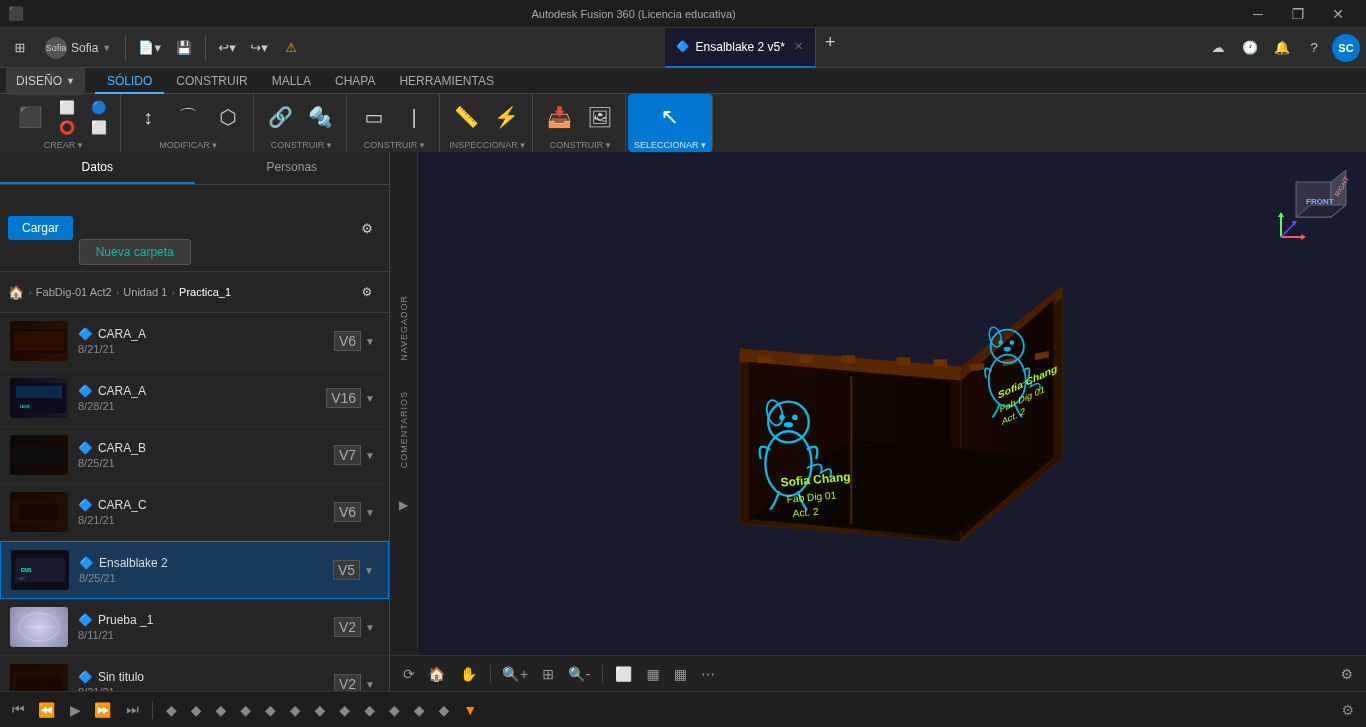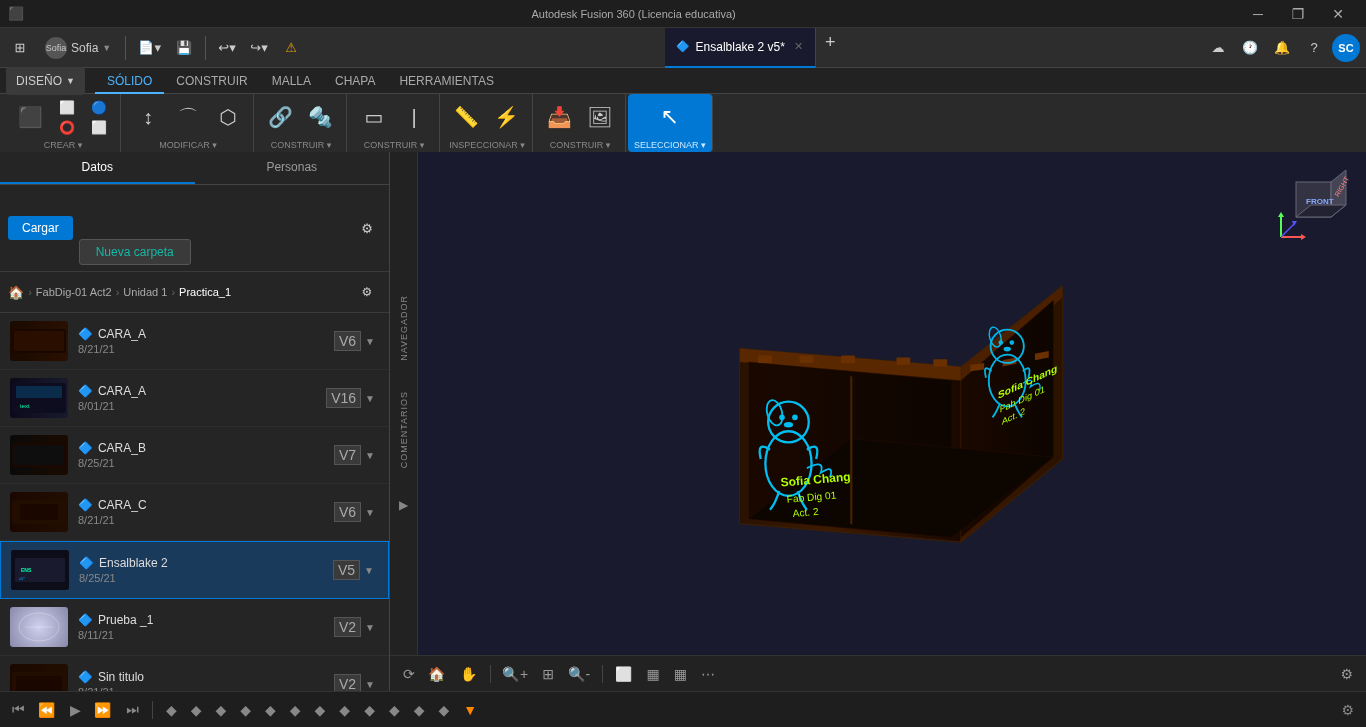--- a/index.html
+++ b/index.html
@@ -414,21 +414,21 @@
               <rect x="2" y="5" width="54" height="30" fill="#0d0d1f" rx="2"></rect>
               <rect x="6" y="8" width="46" height="12" fill="#00aaff" opacity="0.2" rx="1"></rect>
               <text x="10" y="30" fill="#00ffaa" font-size="6">text</text>
             </svg>
           </div>
           <div class="file-info">
             <div class="file-name">
               <span style="color:#666;">🔷</span>
               <span>CARA_A</span>
             </div>
-            <div class="file-date">8/01/21</div>
+            <div class="file-date">8/28/21</div>
           </div>
           <div class="file-actions">
             <span class="version-badge">V16</span>
             <button class="caret-btn">▼</button>
           </div>
         </div>
 
         <div class="file-item">
           <div class="file-thumb thumb-cara-b">
             <svg width="58" height="40">

